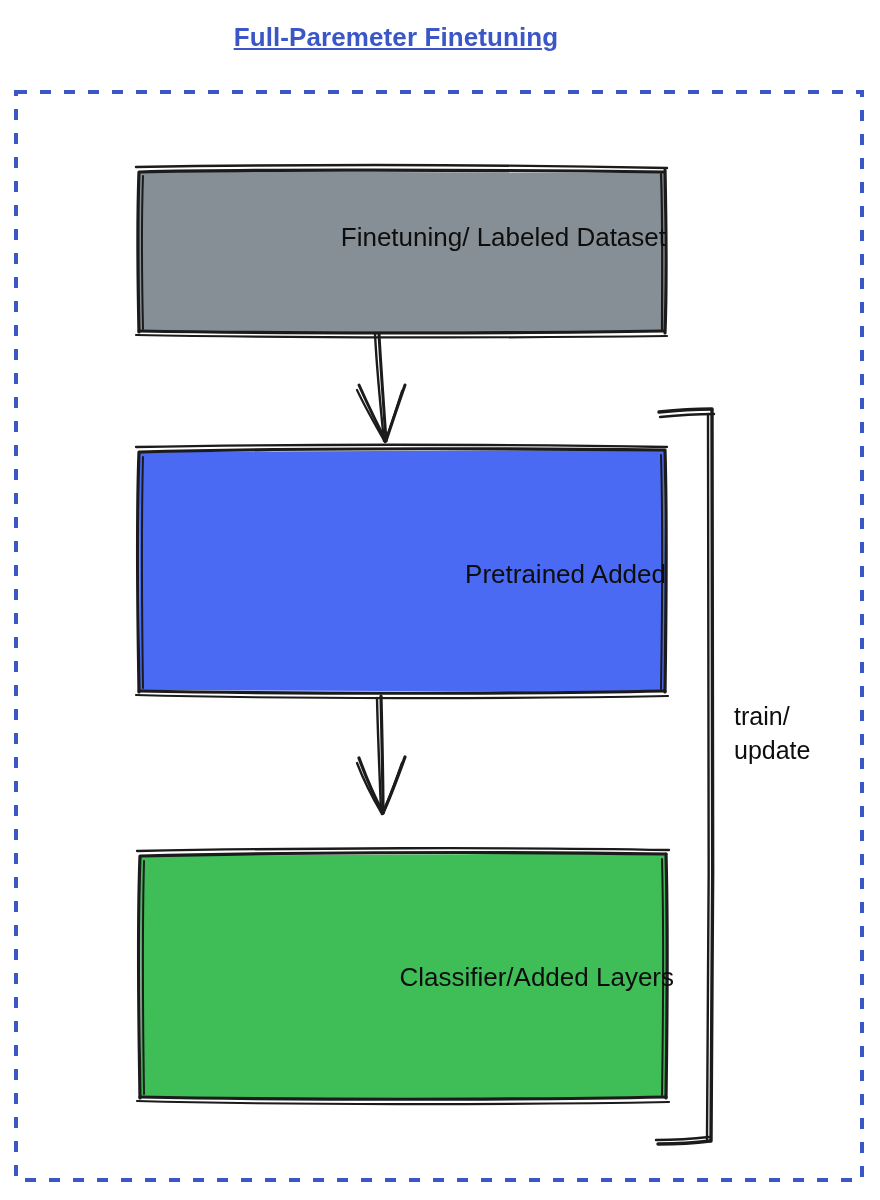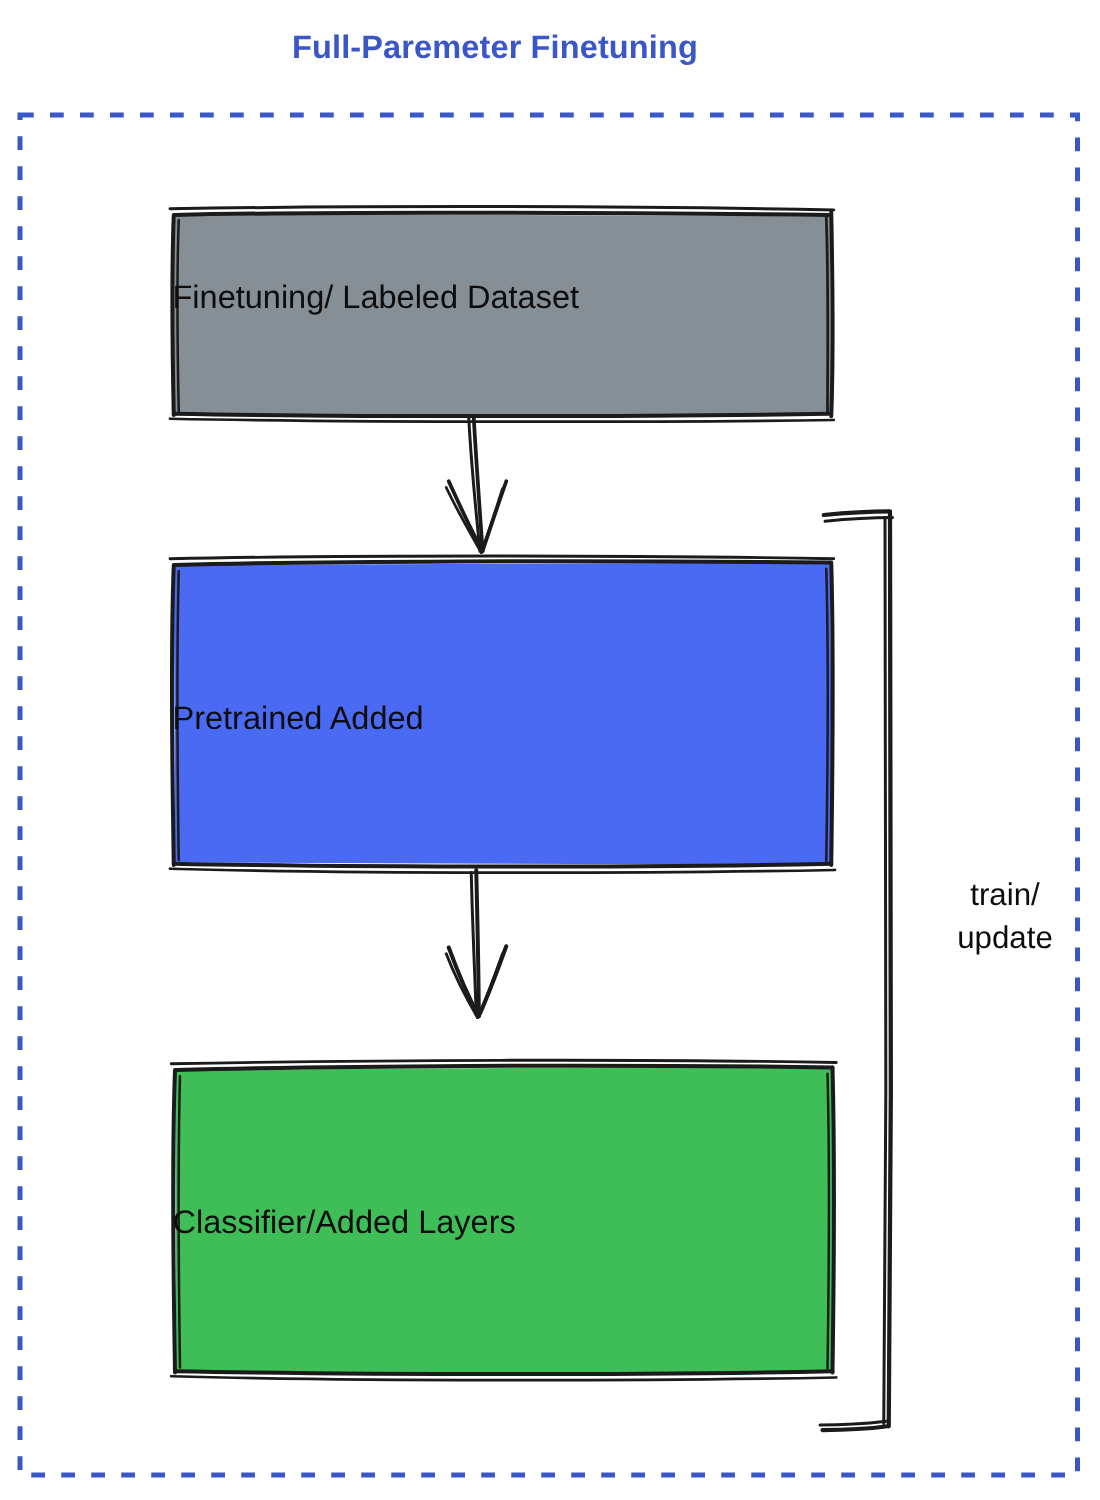--- a/index.html
+++ b/index.html
@@ -26,24 +26,25 @@
     top: 22px;
     left: 0;
     width: 792px;
     text-align: center;
     font-size: 26px;
     font-weight: 700;
     letter-spacing: 0.1px;
     color: #3b56c7;
     font-family: "Liberation Sans", sans-serif;
     white-space: nowrap;
+    text-decoration: underline;
   }
   .node-label {
     position: absolute;
-    text-align: left;
+    text-align: right;
     color: #0d0d0d;
     font-size: 26px;
     font-family: "Liberation Sans", sans-serif;
     font-weight: 400;
     line-height: 1.2;
     white-space: nowrap;
   }
   #label-dataset {
     left: 138px;
     top: 222px;
@@ -57,21 +58,21 @@
   #label-classifier {
     left: 138px;
     top: 962px;
     width: 536px;
   }
   .edge-label {
     position: absolute;
     left: 734px;
     top: 700px;
     width: 140px;
-    text-align: center;
+    text-align: left;
     color: #0d0d0d;
     font-size: 25px;
     line-height: 1.35;
     font-family: "Liberation Sans", sans-serif;
     white-space: pre-line;
   }
 </style>
 </head>
 <body>
 

